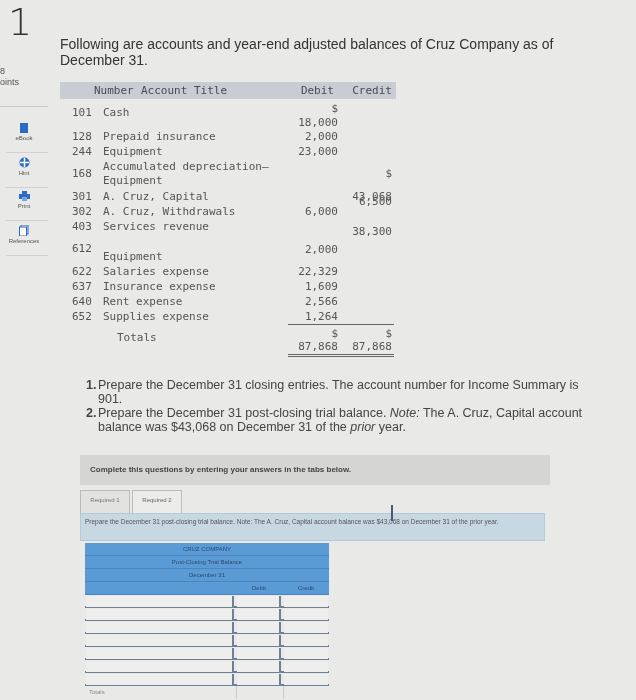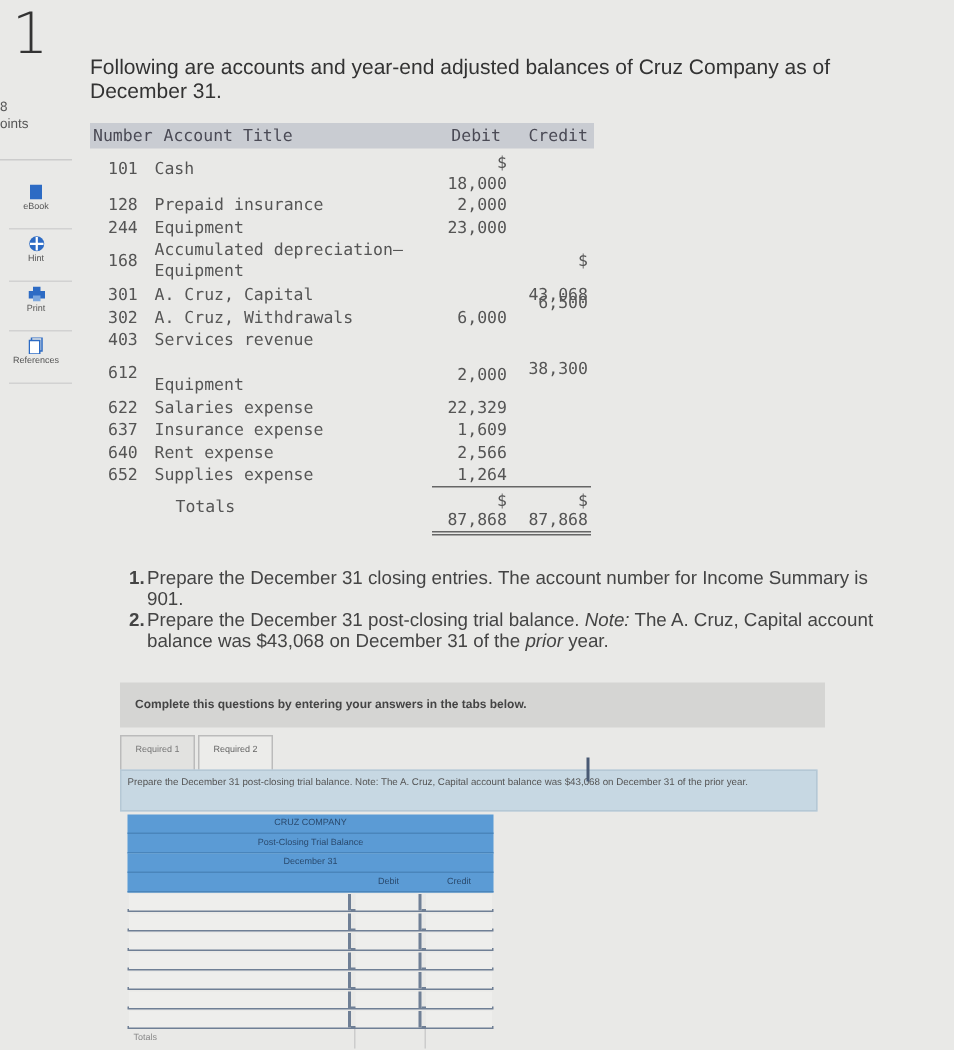--- a/index.html
+++ b/index.html
@@ -37,21 +37,21 @@
   }
 
   .tb {
     position: absolute; left: 60px; top: 82px; width: 336px;
     font-family: "DejaVu Sans Mono", monospace; font-size: 11px; color: #555;
   }
   .tb-head {
     background: #c9ccd2; height: 17px; line-height: 17px; position: relative;
     color: #4a4a55;
   }
-  .tb-head span { position: absolute; top: 0; }
+  .tb-head span { position: absolute; top: 0; margin-left: 32px; }
   .row { position: relative; height: 15px; line-height: 15px; }
   .row span { position: absolute; top: 0; white-space: nowrap; }
   .c-num { left: 12px; }
   .c-title { left: 43px; }
   .c-debit { right: 58px; text-align: right; }
   .c-credit { right: 4px; text-align: right; }
   .rule-top { position: absolute; height: 1px; background: #666; }
   .rule-dbl { position: absolute; height: 3px; border-top: 1px solid #666; border-bottom: 1px solid #666; }
 
   .reqs {
@@ -183,21 +183,21 @@
     <span class="c-credit">43,068</span>
   </div>
   <div class="row">
     <span class="c-num">302</span>
     <span class="c-title">A. Cruz, Withdrawals</span>
     <span class="c-debit">6,000</span>
   </div>
   <div class="row">
     <span class="c-num">403</span>
     <span class="c-title">Services revenue</span>
-    <span class="c-credit" style="top:19px">38,300</span>
+    <span class="c-credit" style="top:5px">38,300</span>
   </div>
   <div class="row" style="height:30px">
     <span class="c-num" style="top:7px">612</span>
     <span class="c-title" style="top:15px">Equipment</span>
     <span class="c-debit" style="top:8px">2,000</span>
   </div>
   <div class="row">
     <span class="c-num">622</span>
     <span class="c-title">Salaries expense</span>
     <span class="c-debit">22,329</span>

